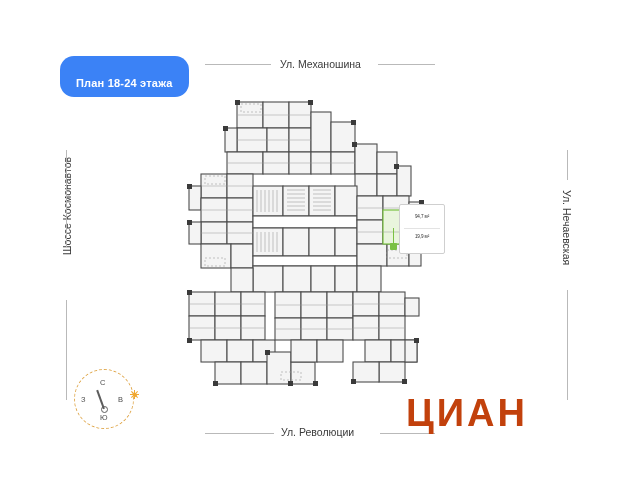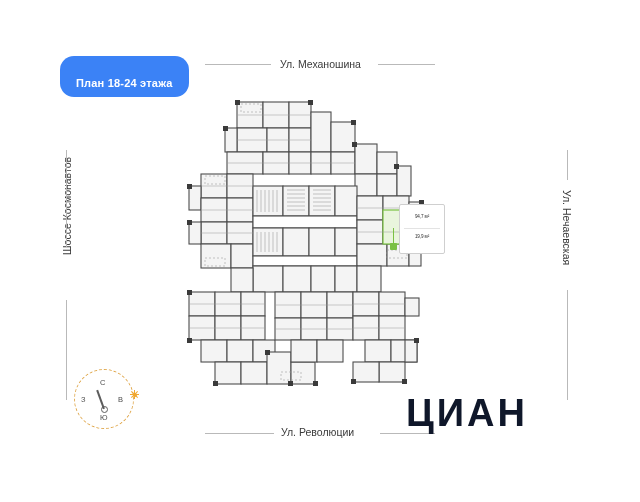--- a/index.html
+++ b/index.html
@@ -193,21 +193,21 @@
     background: #7ac143;
   }
 
   
   .watermark {
     position: absolute;
     left: 406px;
     top: 392px;
     font-size: 38px;
     font-weight: bold;
-    color: #0f172a;
+    color: #c2410c;
     letter-spacing: 3px;
     user-select: none;
   }
 </style>
 </head>
 <body>
 
 <div id="app">
 
   <div class="floor-badge">План 18-24 этажа</div>

